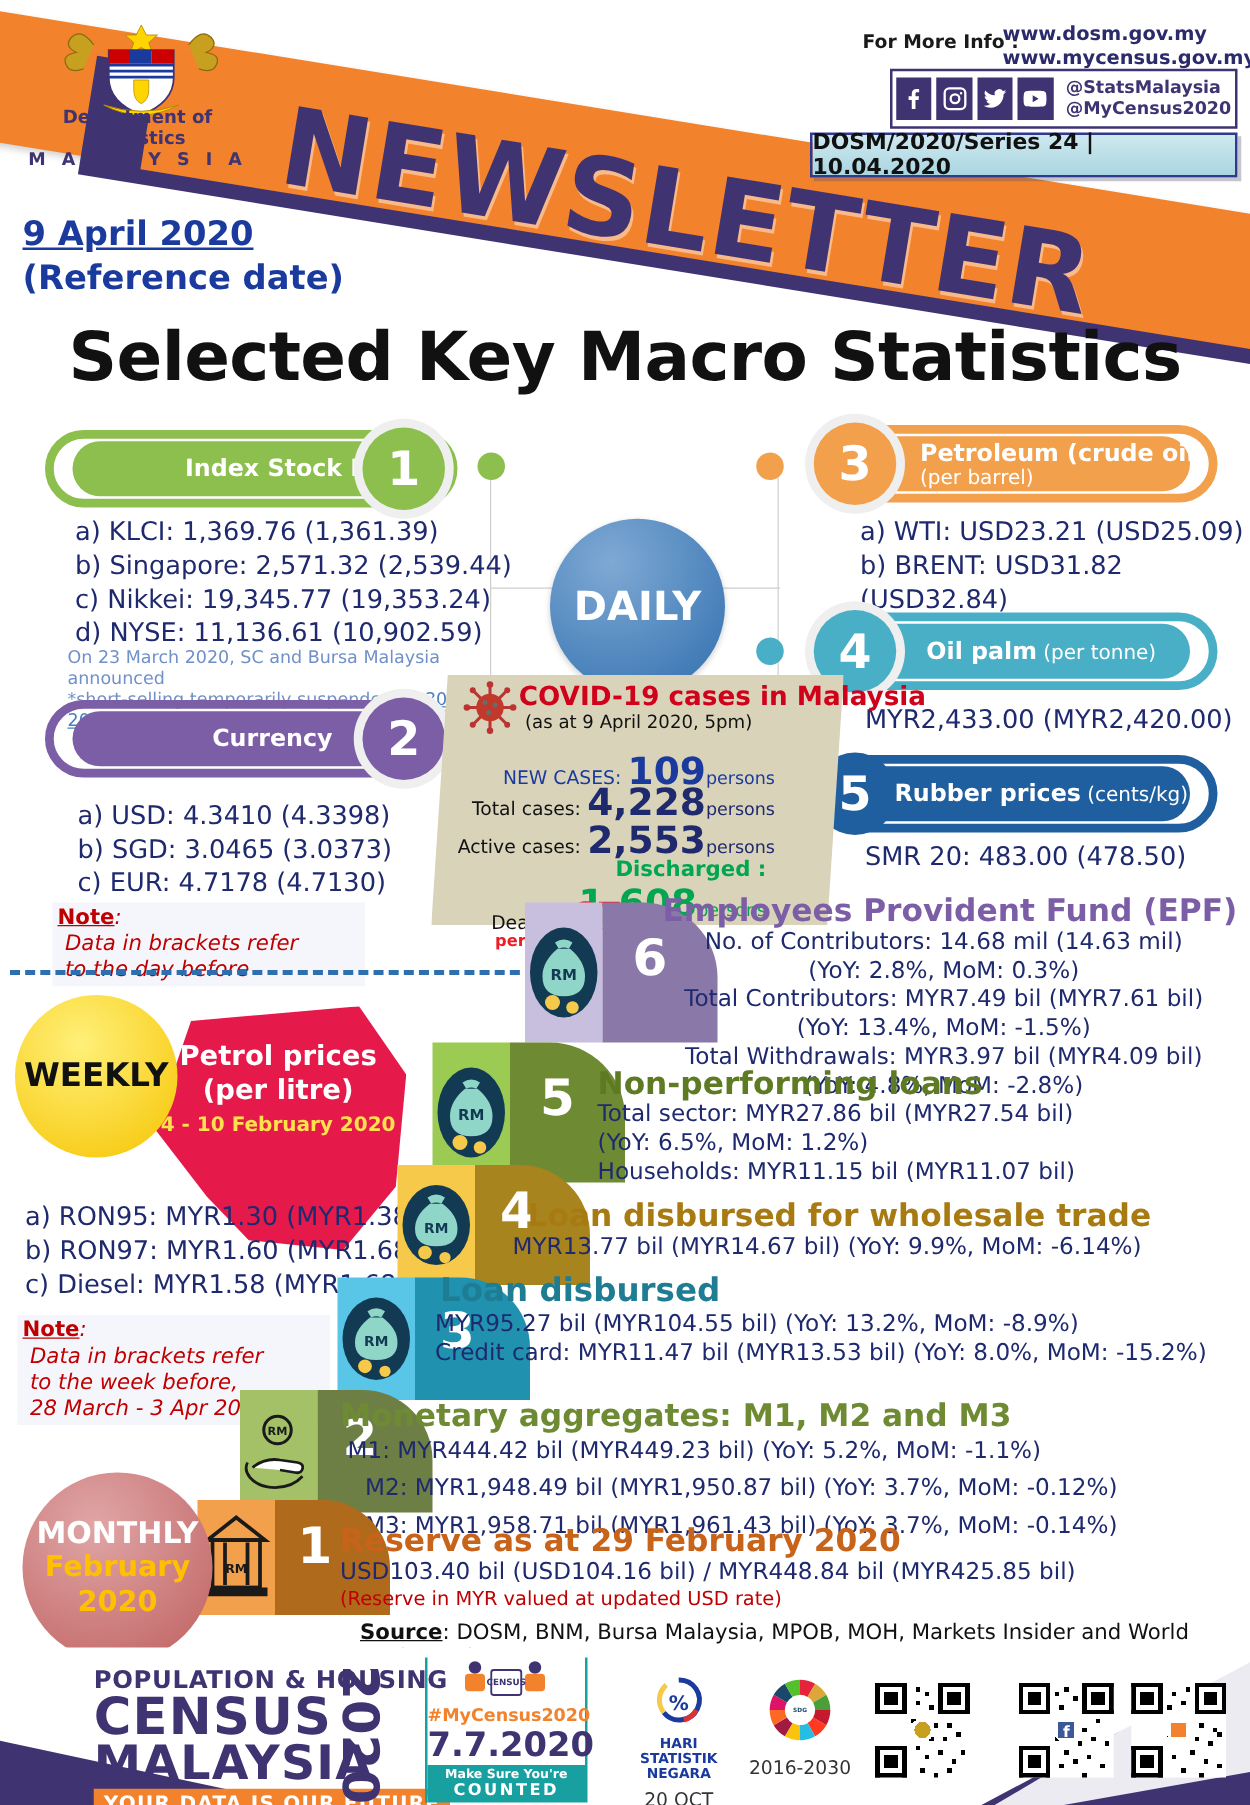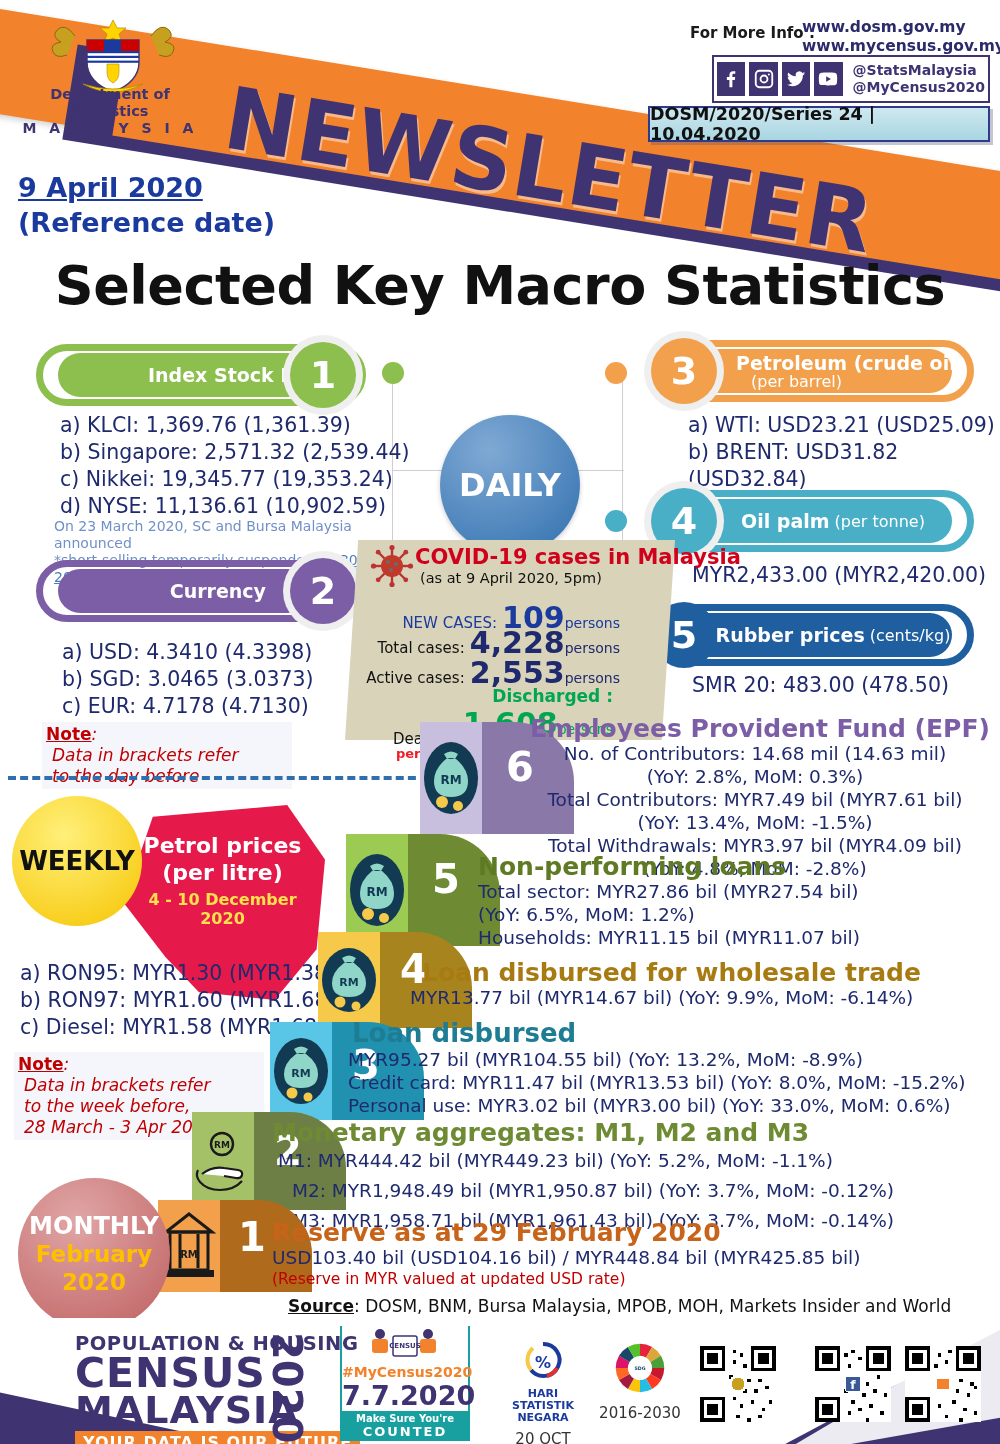--- a/index.html
+++ b/index.html
@@ -359,21 +359,21 @@
     <span class="nv" style="display:inline-block; vertical-align:top; margin-left:6px;">
       <span style="display:block">Data in brackets refer</span>
       <span style="display:block">to the day before</span>
     </span>
   </div>
 
   <div class="pill-wrap" style="left:652px; top:340px; width:322px;">
     <div class="pill-outline" style="border-color:#F2A04B;"></div>
     <div class="pill-inner" style="left:22px; right:22px; background:#F2A04B; padding-left:62px; flex-direction:column; align-items:flex-start; justify-content:center;">
       <span class="pill-title" style="line-height:20px;">Petroleum (crude oil)</span>
-      <span class="pill-sub" style="margin-left:15px; line-height:17px;">(per barrel)</span>
+      <span class="pill-sub" style="margin-left:0; line-height:17px;">(per barrel)</span>
     </div>
   </div>
   <div class="num-circle" style="left:651px; top:338px; background:#F2A04B;">3</div>
   <div class="dot" style="left:605px; top:362px; background:#F2A04B;"></div>
 
   <div class="body-lines" style="left:688px; top:412px;">
     <div>a) WTI: USD23.21 (USD25.09)</div>
     <div>b) BRENT: USD31.82 (USD32.84)</div>
   </div>
 
@@ -465,21 +465,21 @@
 
   <div class="abs dash-div"></div>
 
   <div class="abs petrol-blob"></div>
   <div class="abs weekly-circle">
     <span>WEEKLY</span>
   </div>
   <div class="abs petrol-text">
     <div class="t1">Petrol prices</div>
     <div class="t1">(per litre)</div>
-    <div class="t2">4 - 10 December 2020</div>
+    <div class="t2">4 - 10 February 2020</div>
   </div>
 
   <div class="body-lines" style="left:20px; top:960px;">
     <div>a) RON95: MYR1.30 (MYR1.38)</div>
     <div>b) RON97: MYR1.60 (MYR1.68)</div>
     <div>c) Diesel: MYR1.58 (MYR1.68)</div>
   </div>
 
   <div class="note-box" style="left:14px; top:1052px; width:250px;">
     <span class="nk">Note</span><span class="nv">:</span>
@@ -565,21 +565,20 @@
         <circle cx="38" cy="75" r="4.5" fill="#f6c94a"></circle>
       </svg>
     </div>
     <div class="step-leaf" style="left:62px; top:0; height:98px; background:#2091AF; border-radius:0 56px 0 0;"></div>
     <div class="step-num" style="left:82px; top:20px;">3</div>
   </div>
   <div class="step-head" style="left:352px; top:1018px; color:#1F7D93; font-size:26px;">Loan disbursed</div>
   <div class="step-body" style="left:348px; top:1048px;">
     <div>MYR95.27 bil (MYR104.55 bil) (YoY: 13.2%, MoM: -8.9%)</div>
     <div>Credit card: MYR11.47 bil (MYR13.53 bil) (YoY: 8.0%, MoM: -15.2%)</div>
-    <div>Personal use: MYR3.02 bil (MYR3.00 bil) (YoY: 33.0%, MoM: 0.6%)</div>
   </div>
 
   <div class="step" style="left:192px; top:1112px;">
     <div class="step-icon-box" style="left:0; top:0; background:#A4C168; height:98px;">
       <svg viewBox="0 0 62 98" width="62" height="98">
         <circle cx="30" cy="32" r="11" fill="none" stroke="#1a1a1a" stroke-width="2.4"></circle>
         <text x="30" y="36" font-size="9" font-weight="bold" fill="#1a1a1a" text-anchor="middle" font-family="DejaVu Sans">RM</text>
         <path d="M10 62 q10 -8 22 -6 l14 2 q5 1 4 5 q-1 4 -6 3 l-12 -2" fill="#fff" stroke="#1a1a1a" stroke-width="2.2"></path>
         <path d="M6 58 q-3 6 2 12 q7 8 20 8 q14 0 22 -9" fill="none" stroke="#1a1a1a" stroke-width="2.2"></path>
       </svg>

